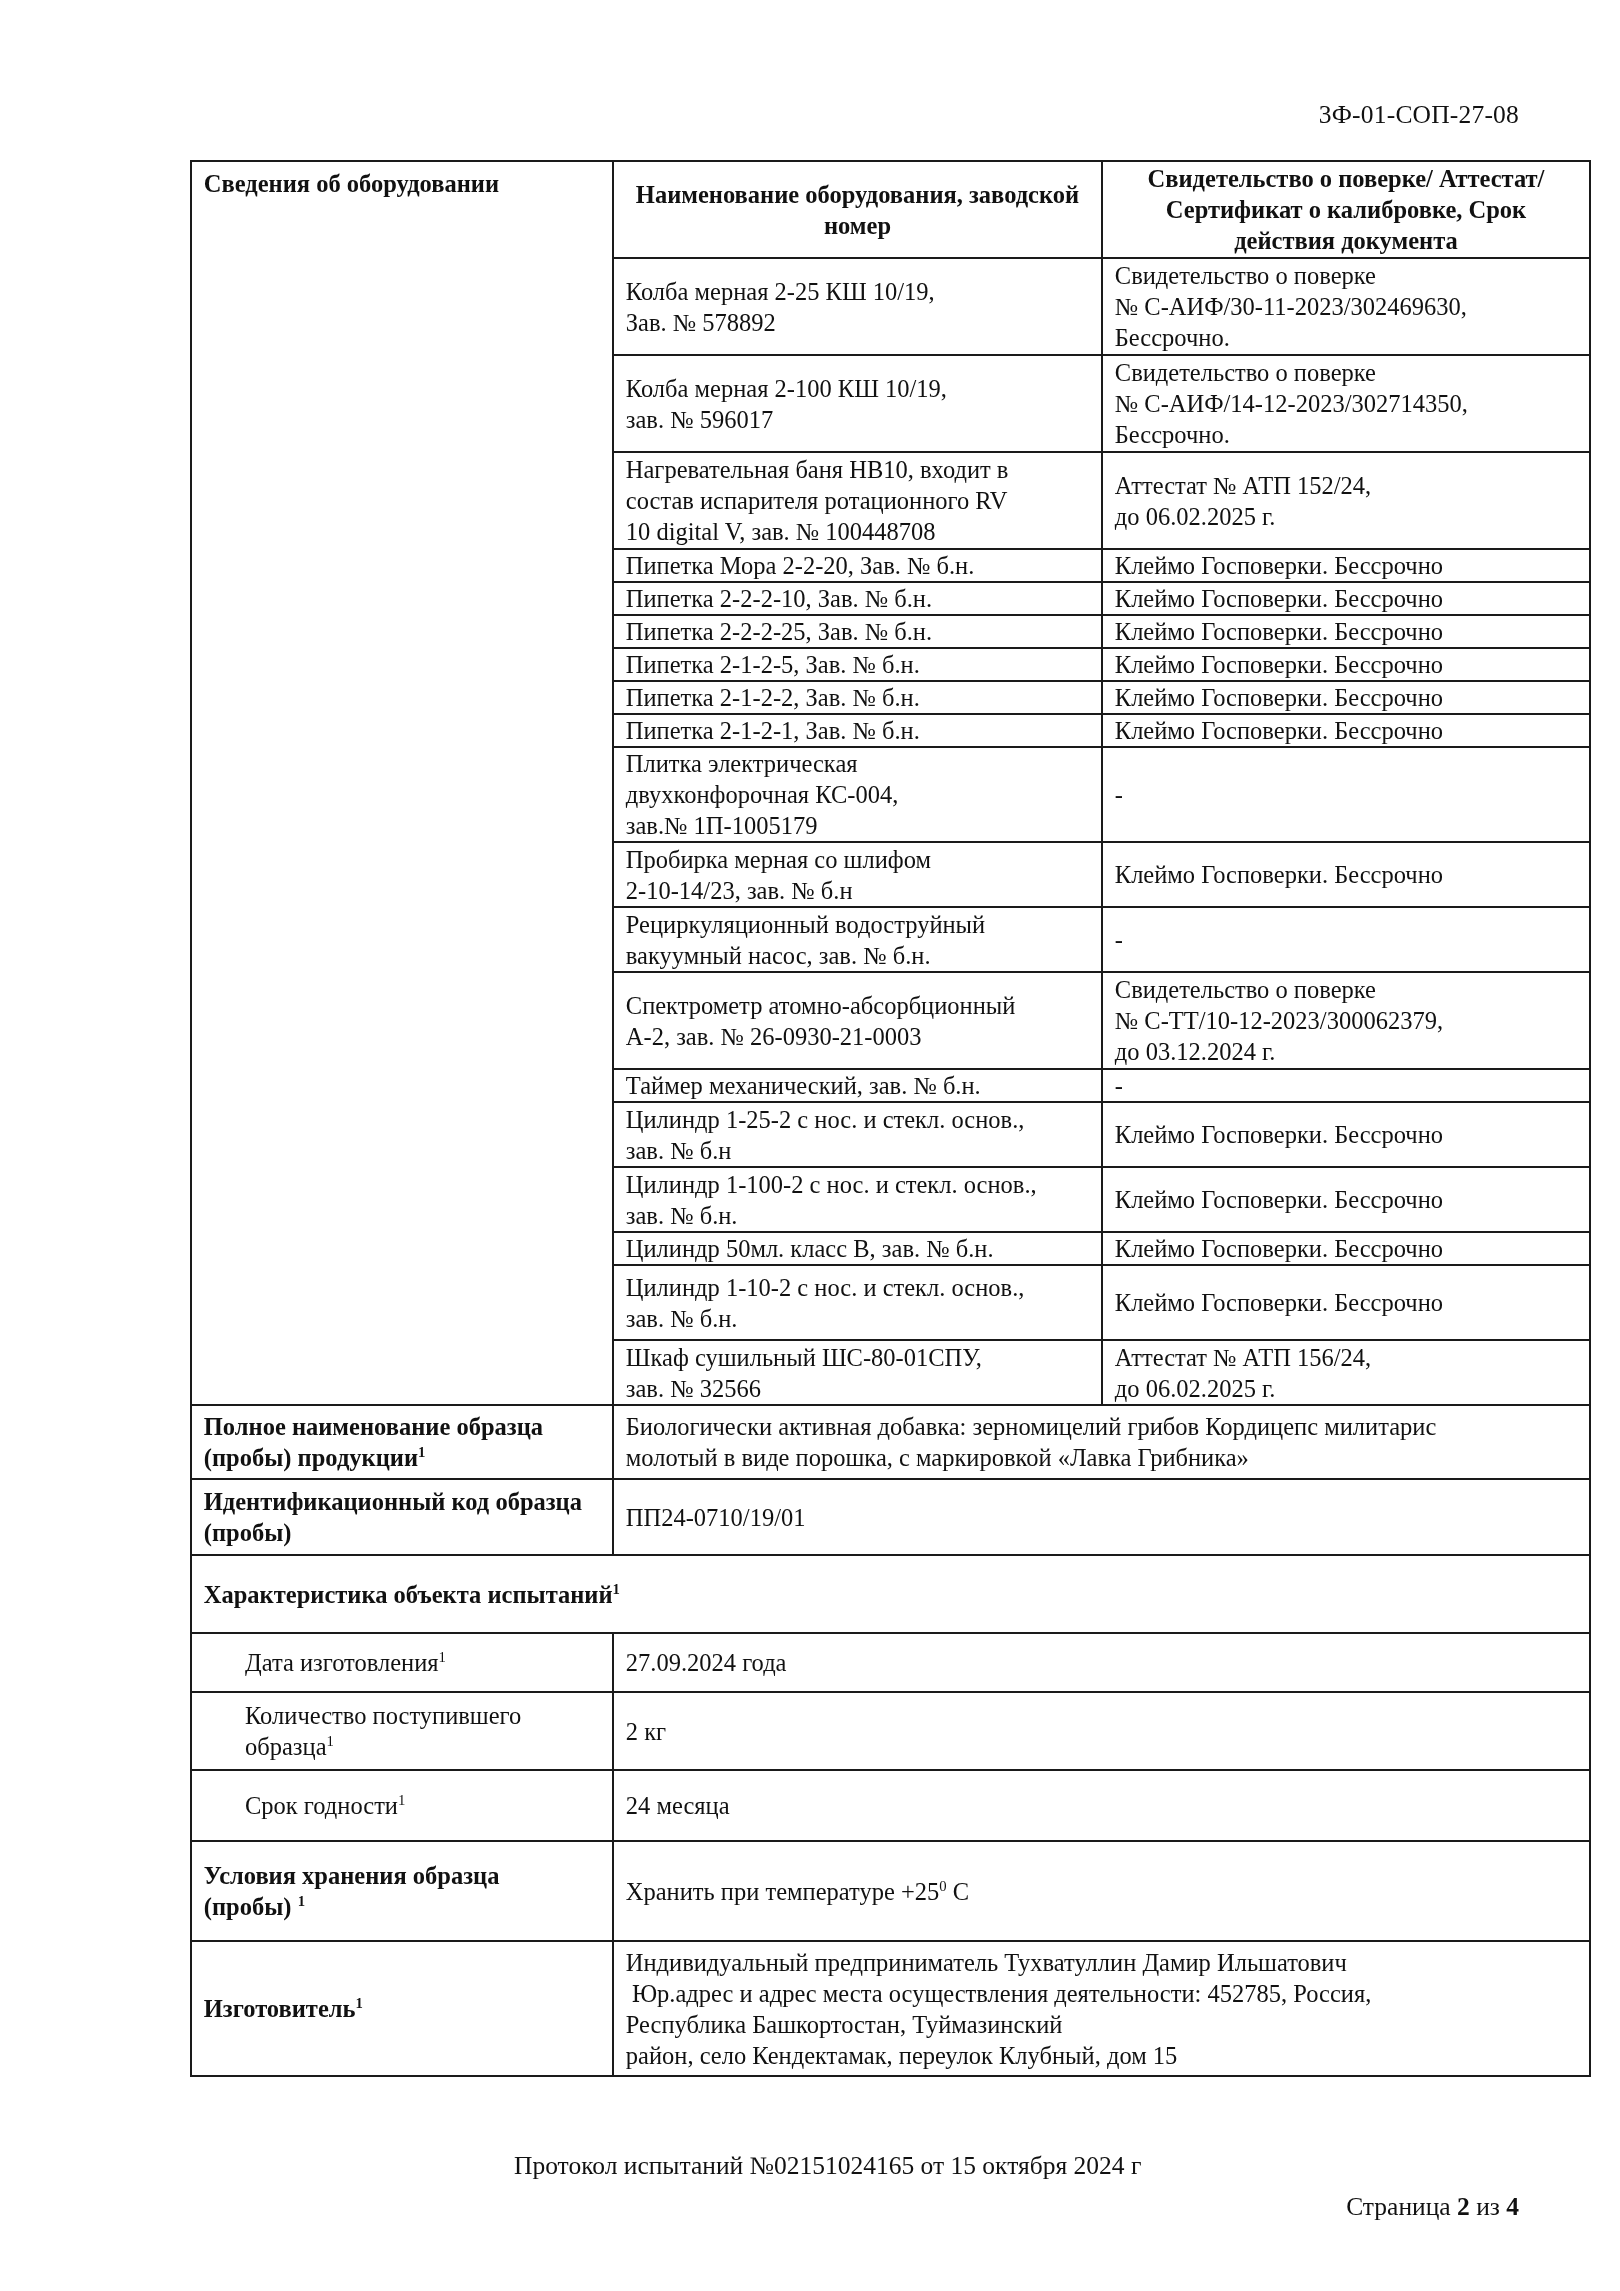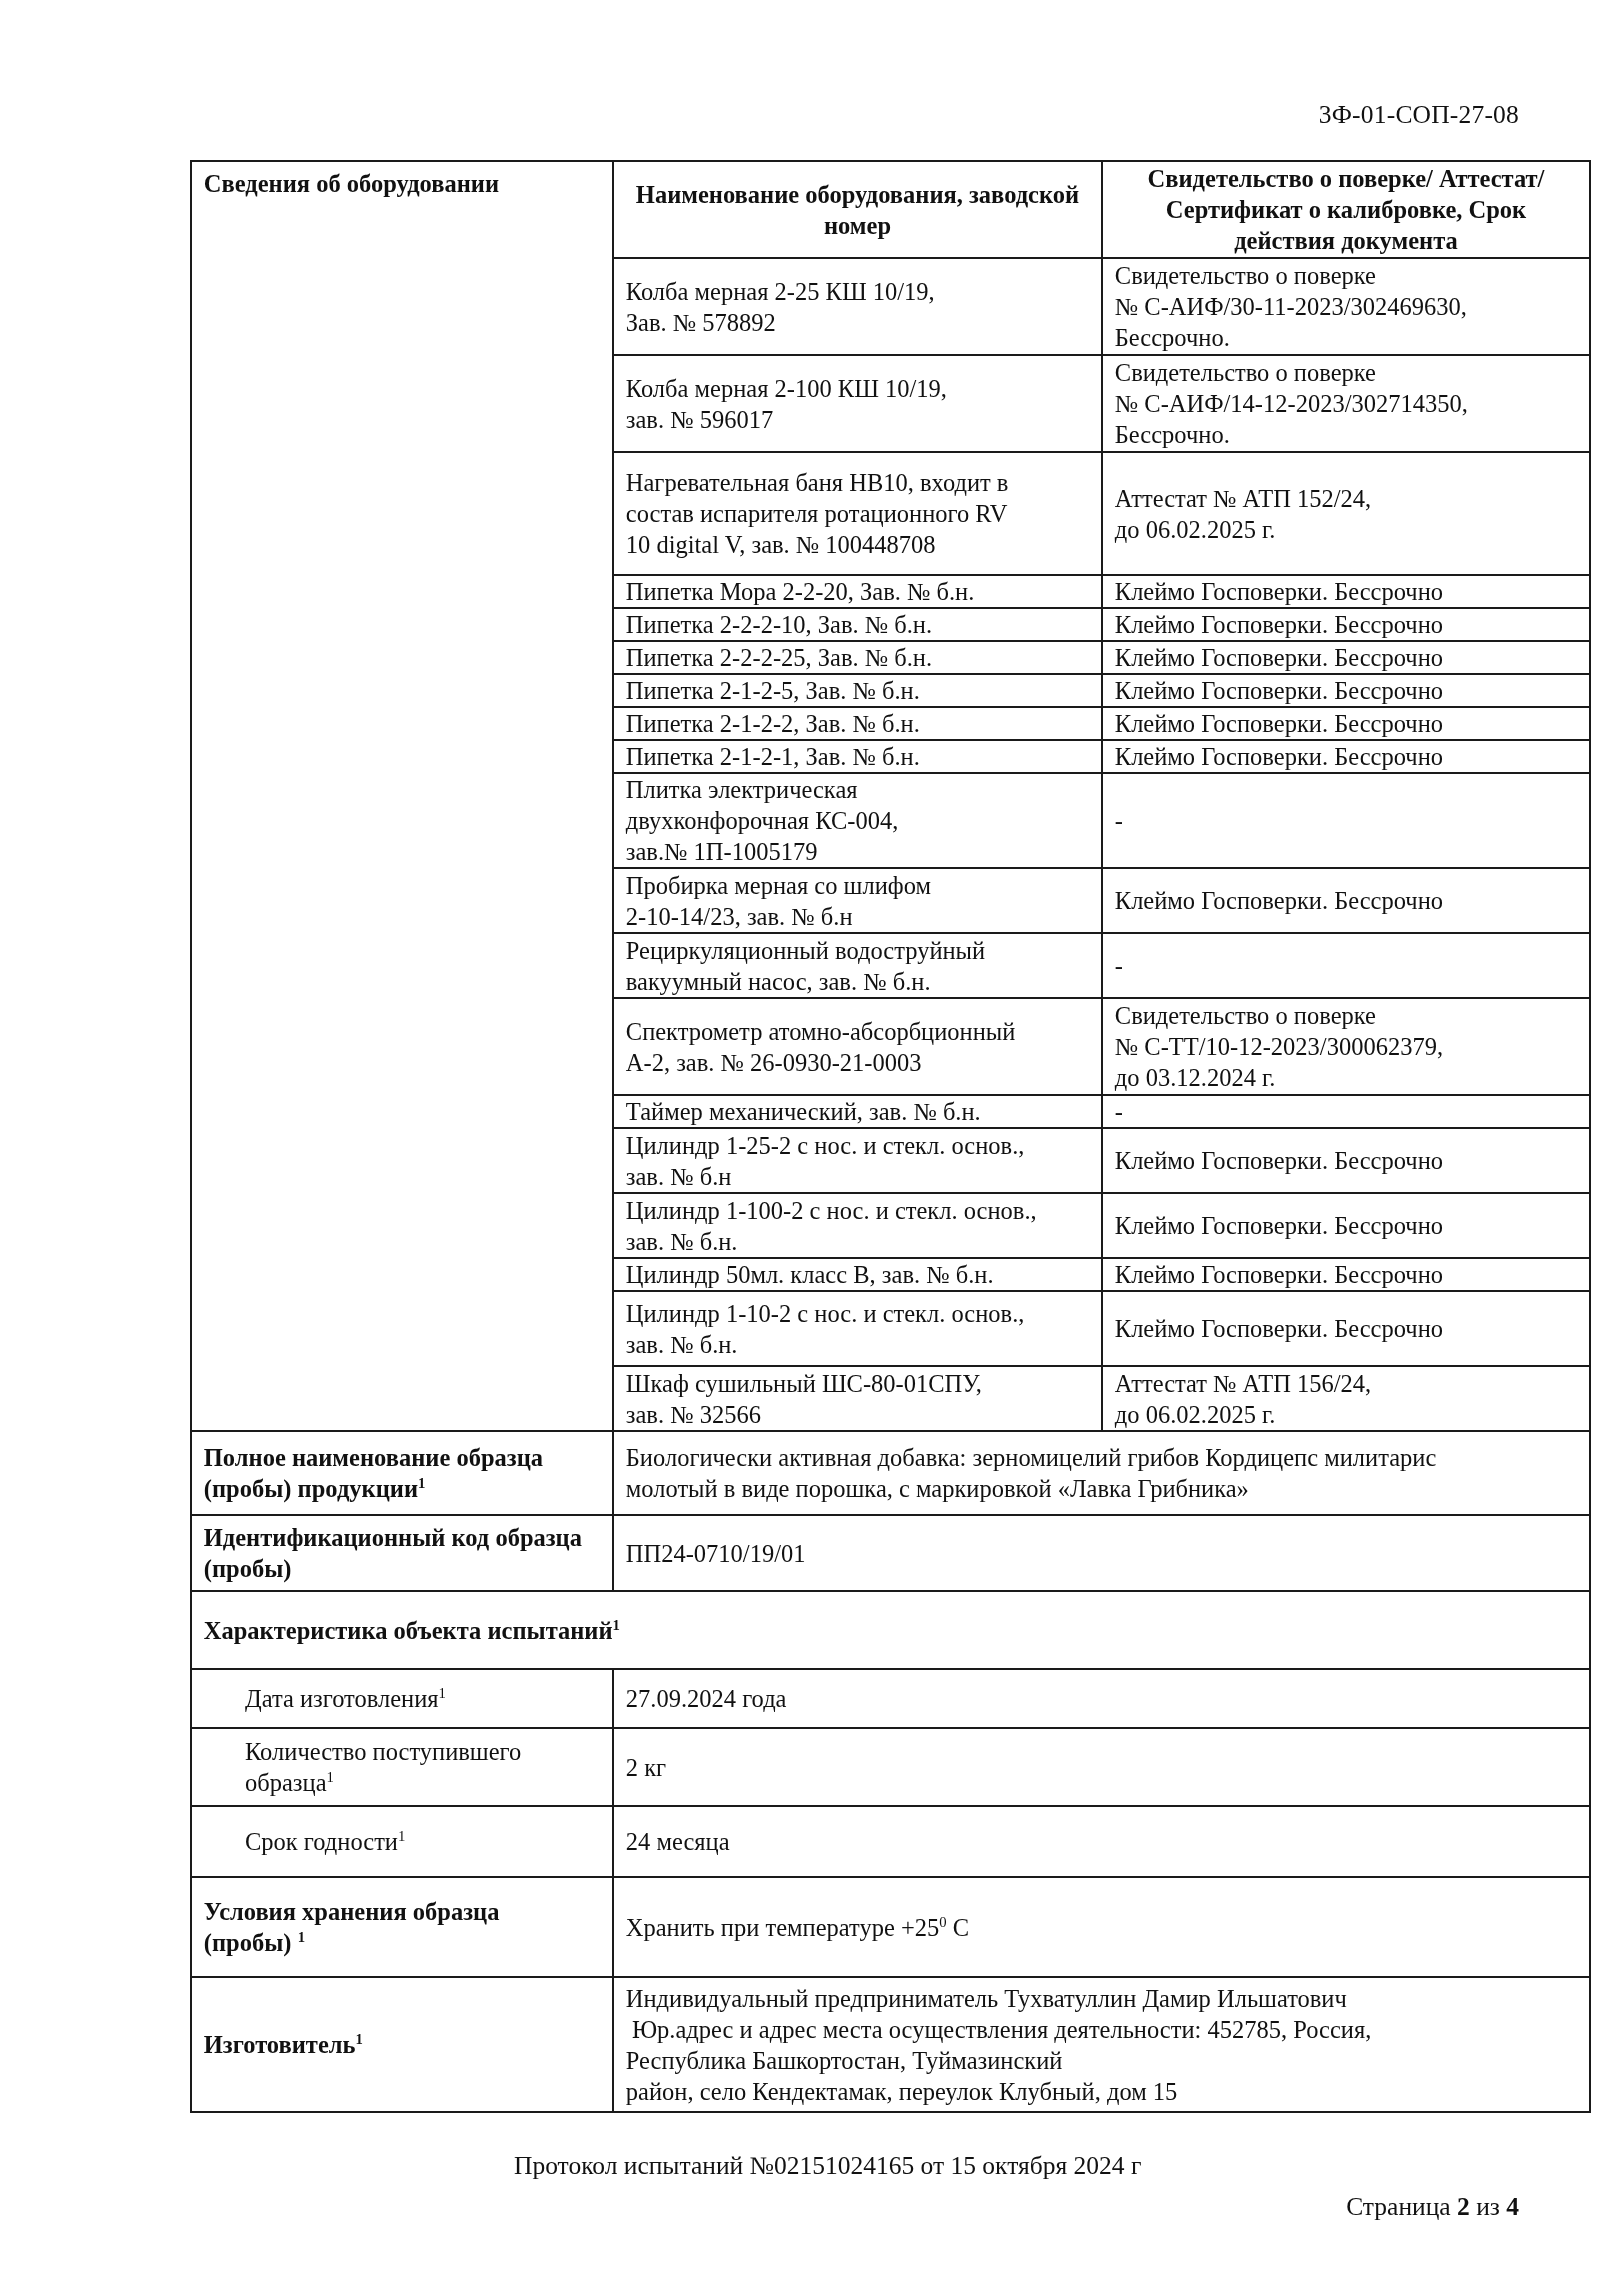--- a/index.html
+++ b/index.html
@@ -61,21 +61,21 @@
       <td class="hdr-right">Свидетельство о поверке/ Аттестат/Сертификат о калибровке, Срок действия документа</td>
     </tr>
   <tr style="height: 97px;">
         <td><span>Колба мерная 2-25 КШ 10/19,</span><br><span>Зав. № 578892</span></td>
         <td><span>Свидетельство о поверке</span><br><span>№ С-АИФ/30-11-2023/302469630,</span><br><span>Бессрочно.</span></td>
       </tr>
       <tr style="height: 97px;">
         <td><span>Колба мерная 2-100 КШ 10/19,</span><br><span>зав. № 596017</span></td>
         <td><span>Свидетельство о поверке</span><br><span>№ С-АИФ/14-12-2023/302714350,</span><br><span>Бессрочно.</span></td>
       </tr>
-      <tr style="height: 123px; padding-left: 20px;">
+      <tr style="height: 97px; padding-left: 20px;">
         <td><span>Нагревательная баня HB10, входит в</span><br><span>состав испарителя ротационного RV</span><br><span>10 digital V, зав. № 100448708</span></td>
         <td><span>Аттестат № АТП 152/24,</span><br><span>до 06.02.2025 г.</span></td>
       </tr>
       <tr style="height: 33px;">
         <td><span>Пипетка Мора 2-2-20, Зав. № б.н.</span></td>
         <td><span>Клеймо Госповерки. Бессрочно</span></td>
       </tr>
       <tr style="height: 33px;">
         <td><span>Пипетка 2-2-2-10, Зав. № б.н.</span></td>
         <td><span>Клеймо Госповерки. Бессрочно</span></td>
@@ -129,21 +129,21 @@
         <td><span>Клеймо Госповерки. Бессрочно</span></td>
       </tr>
       <tr style="height: 75px;">
         <td><span>Цилиндр 1-10-2 с нос. и стекл. основ.,</span><br><span>зав. № б.н.</span></td>
         <td><span>Клеймо Госповерки. Бессрочно</span></td>
       </tr>
       <tr style="height: 65px;">
         <td><span>Шкаф сушильный ШС-80-01СПУ,</span><br><span>зав. № 32566</span></td>
         <td><span>Аттестат № АТП 156/24,</span><br><span>до 06.02.2025 г.</span></td>
       </tr>
-      <tr style="height: 84px;">
+      <tr style="height: 74px;">
         <td class="bold"><span>Полное наименование образца (пробы) продукции</span><sup>1</sup></td>
         <td colspan="2"><span>Биологически активная добавка: зерномицелий грибов Кордицепс милитарис</span><br><span>молотый в виде порошка, с маркировкой «Лавка Грибника»</span></td>
       </tr>
       <tr style="height: 76px;">
         <td class="bold"><span>Идентификационный код образца (пробы)</span></td>
         <td colspan="2"><span>ПП24-0710/19/01</span></td>
       </tr>
       <tr style="height: 78px;">
         <td class="bold" colspan="3"><span>Характеристика объекта испытаний</span><sup>1</sup></td>
       </tr>

